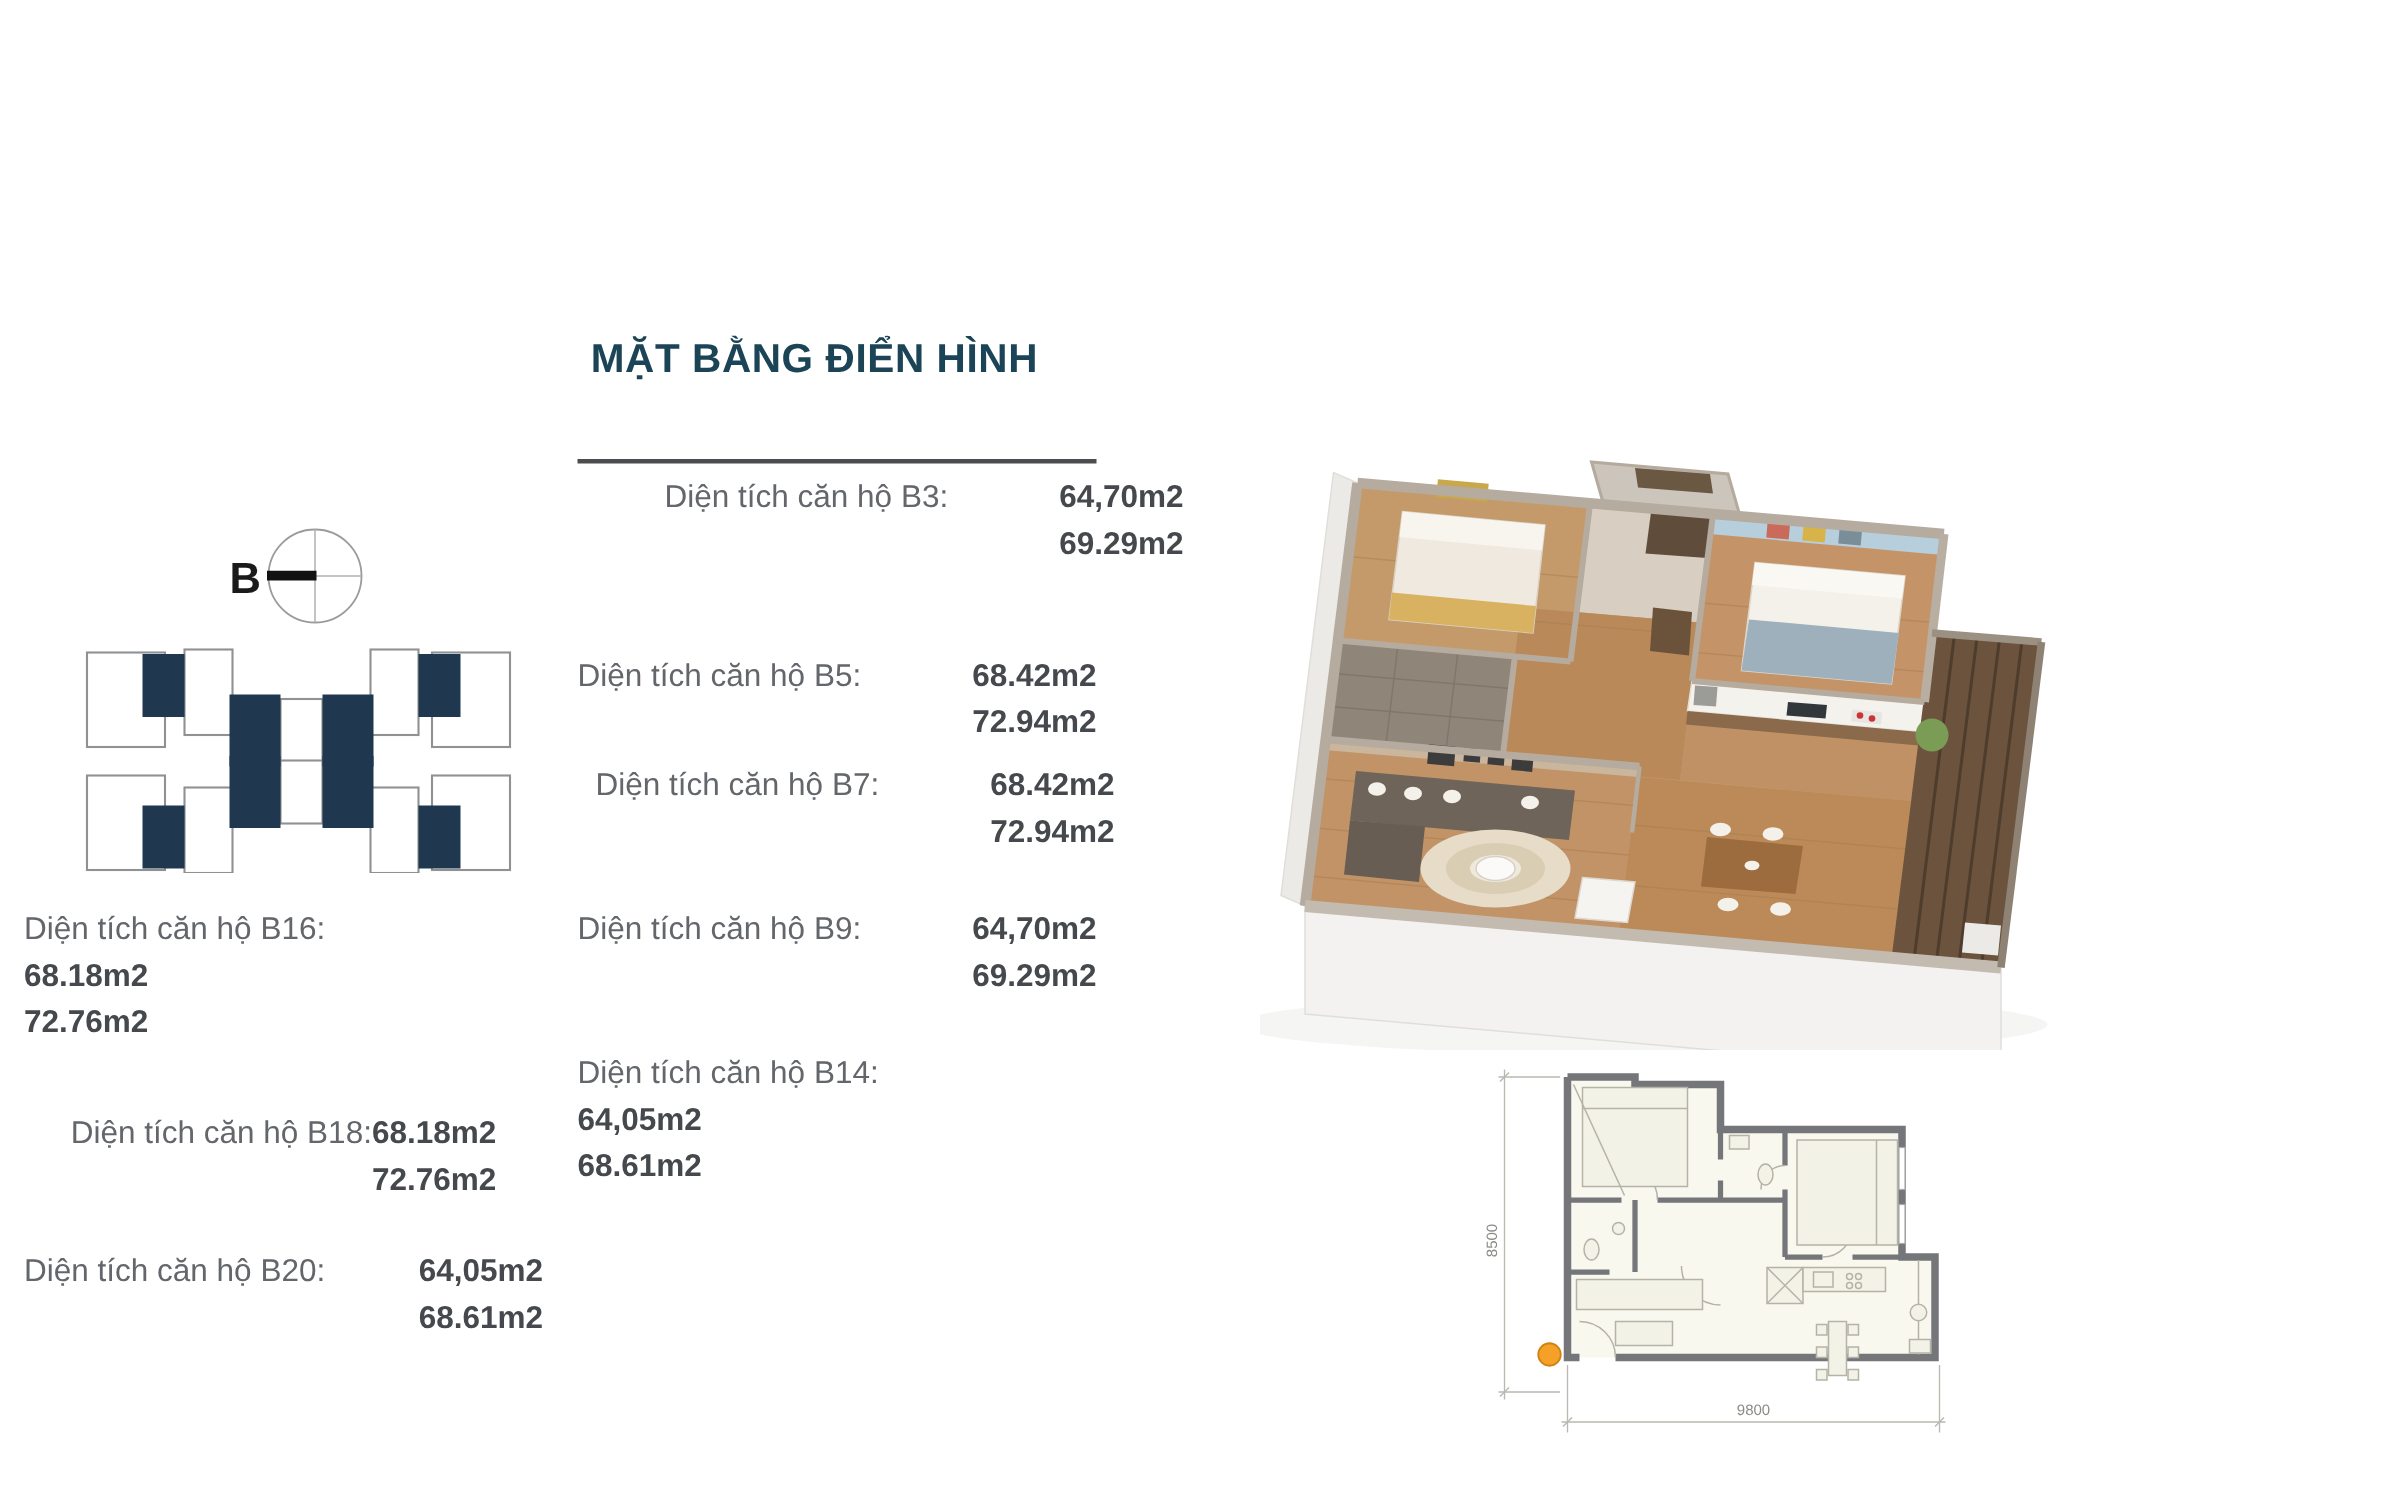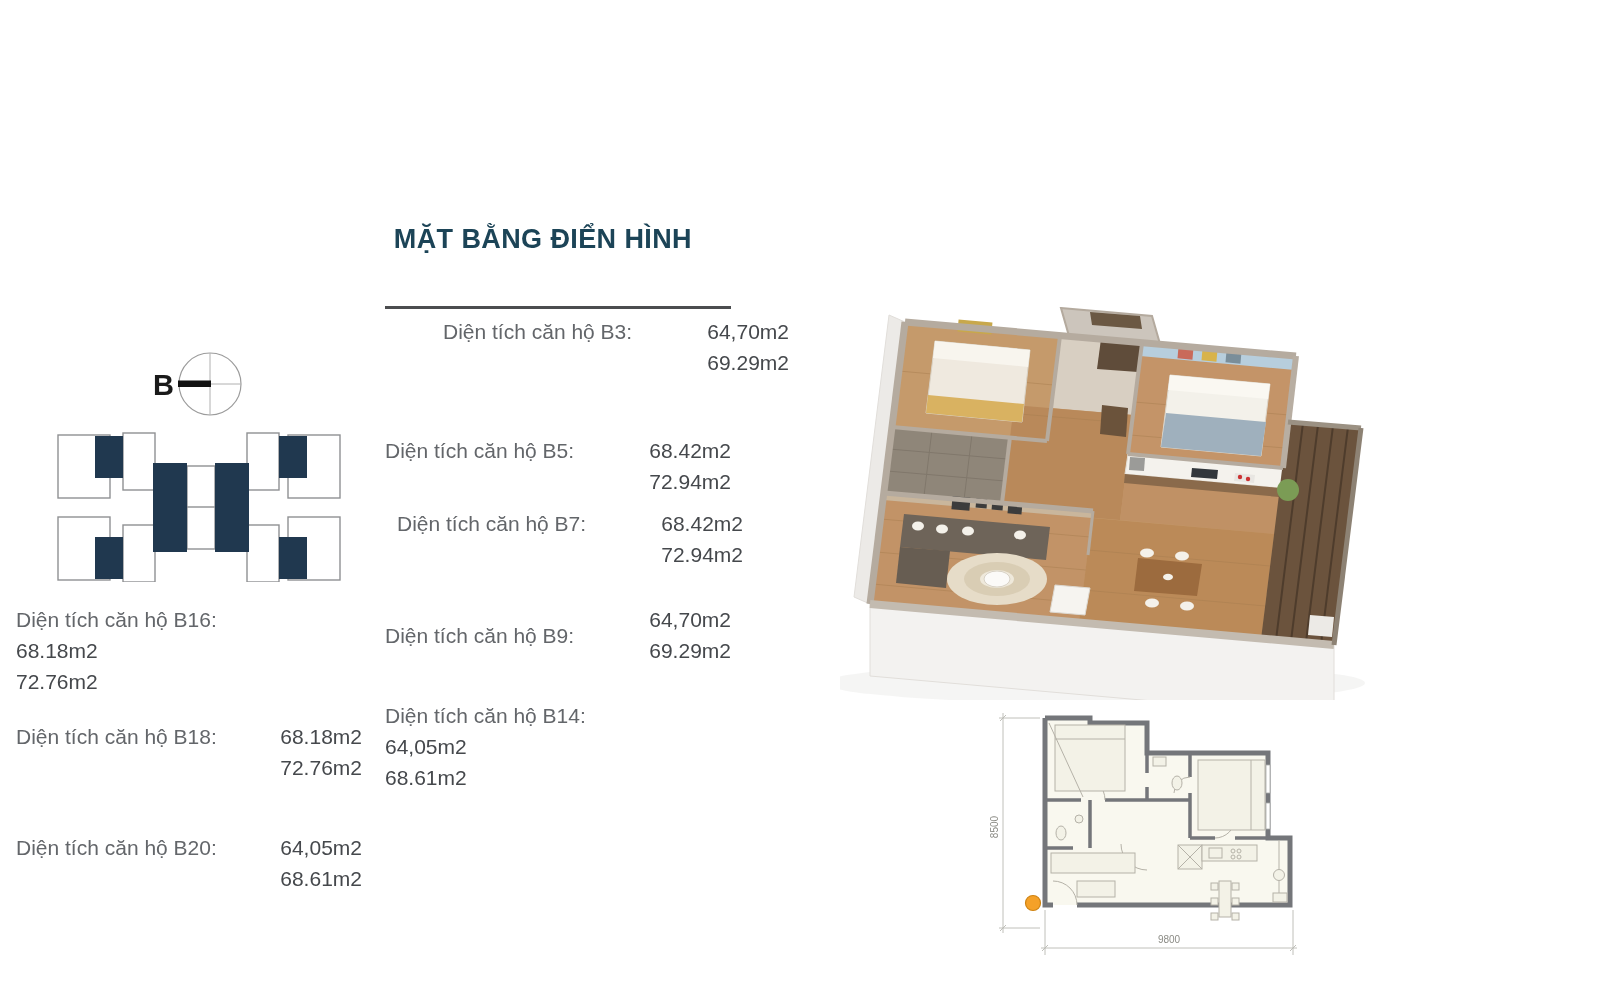--- a/index.html
+++ b/index.html
@@ -12,21 +12,21 @@
     color:#1c4457;font-weight:bold;font-size:27px;line-height:35px;letter-spacing:.4px;margin-top:12px;
   }
   .rule{
     position:absolute;left:385px;top:306px;width:346px;height:3px;background:#4b4d4f;
   }
   .entry{
     position:absolute;width:346px;display:flex;justify-content:space-between;align-items:flex-start;
   }
   .entry .lbl{font-size:21px;line-height:31px;color:#63666a;white-space:nowrap;}
   .entry .vals{display:flex;flex-direction:column;align-items:flex-end;
-    font-size:21px;line-height:31px;font-weight:normal;color:#45484c;}
+    font-size:21px;line-height:31px;font-weight:bold;color:#45484c;}
   svg{position:absolute;display:block;}
   svg text{font-family:"Liberation Sans", sans-serif;}
 </style>
 </head>
 <body>
 
 <div class="canvas">
 
   <div class="title-block">
     <div>MẶT BẰNG ĐIỂN HÌNH</div>
@@ -84,21 +84,21 @@
       <span>72.94m2</span>
     </span>
   </div>
   <div class="entry" style="left:385px;top:508px;margin-left:12px;">
     <span class="lbl">Diện tích căn hộ B7:</span>
     <span class="vals">
       <span>68.42m2</span>
       <span>72.94m2</span>
     </span>
   </div>
-  <div class="entry" style="left:385px;top:604px;align-items:center;">
+  <div class="entry" style="left:385px;top:604px;">
     <span class="lbl">Diện tích căn hộ B9:</span>
     <span class="vals">
       <span>64,70m2</span>
       <span>69.29m2</span>
     </span>
   </div>
   <div class="entry" style="left:385px;top:700px;flex-direction:column;">
     <span class="lbl">Diện tích căn hộ B14:</span>
     <span class="vals">
       <span>64,05m2</span>
@@ -106,21 +106,21 @@
     </span>
   </div>
 
   <div class="entry" style="left:16px;top:604px;flex-direction:column;">
     <span class="lbl">Diện tích căn hộ B16:</span>
     <span class="vals">
       <span>68.18m2</span>
       <span>72.76m2</span>
     </span>
   </div>
-  <div class="entry" style="left:16px;top:721px;">
+  <div class="entry" style="left:16px;top:740px;justify-content:center;">
     <span class="lbl">Diện tích căn hộ B18:</span>
     <span class="vals">
       <span>68.18m2</span>
       <span>72.76m2</span>
     </span>
   </div>
   <div class="entry" style="left:16px;top:832px;">
     <span class="lbl">Diện tích căn hộ B20:</span>
     <span class="vals">
       <span>64,05m2</span>

